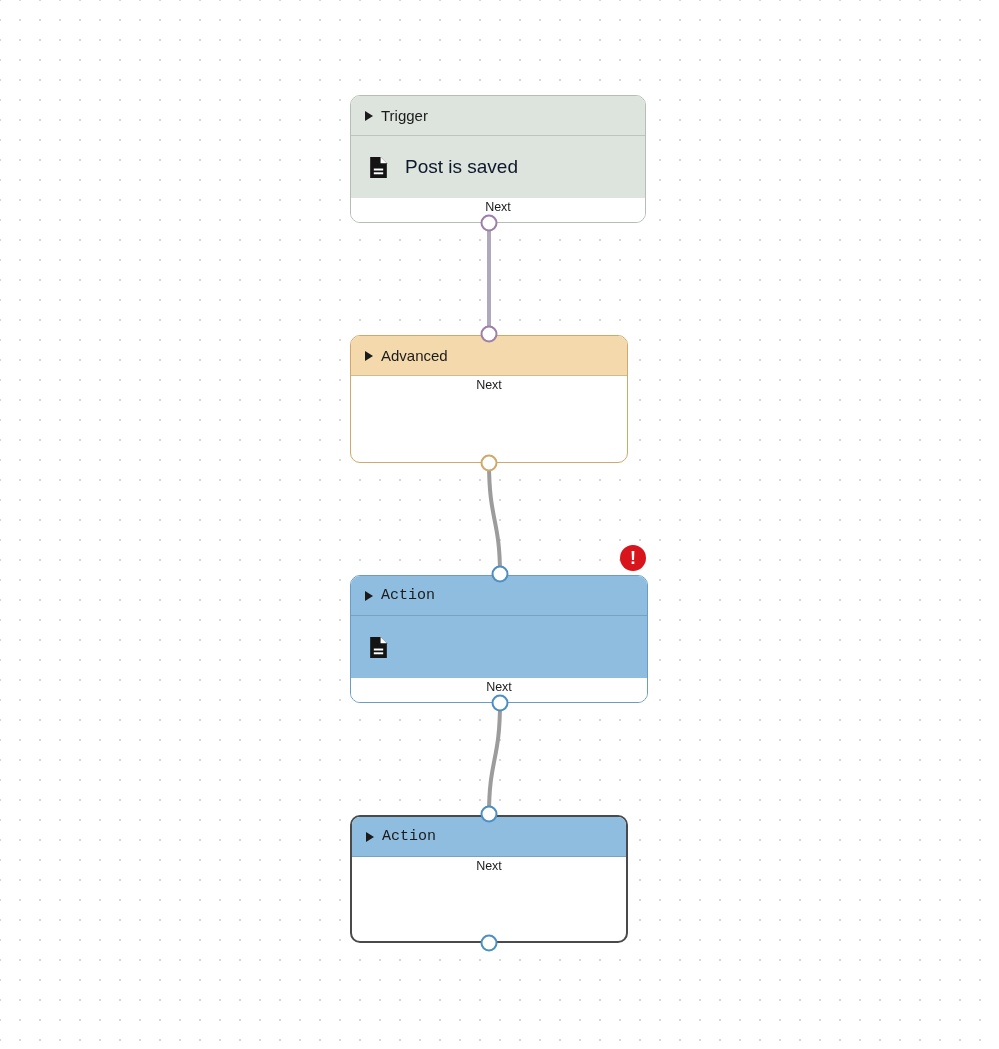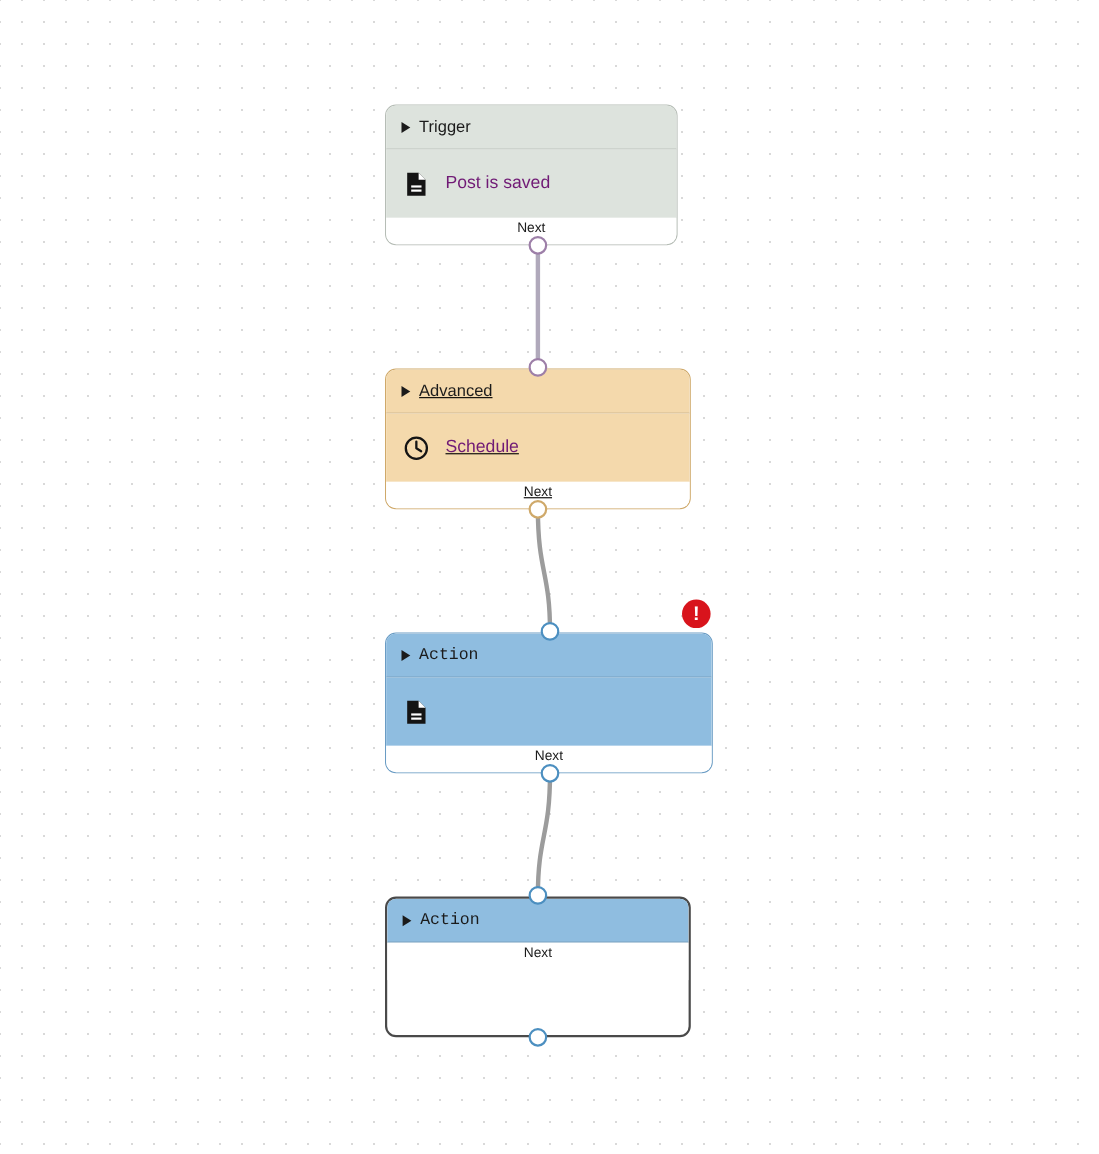--- a/index.html
+++ b/index.html
@@ -62,22 +62,22 @@
 
   .node-body {
     display: flex;
     align-items: center;
     gap: 14px;
     height: 62px;
     padding: 0 14px;
   }
 
   .node-body .label {
-    font-size: 16px;
-    color: #701a75;
+    font-size: 19px;
+    color: #0f172a;
     white-space: nowrap;
   }
 
   .node-icon {
     width: 26px;
     height: 26px;
     flex: 0 0 auto;
     display: flex;
     align-items: center;
     justify-content: center;
@@ -146,51 +146,42 @@
 
 <div id="canvas">
 
   <svg id="edges" viewBox="0 0 999 1049" width="999" height="1049">
       <path d="M 489 223 L 489 334" stroke="#b0a9bb" stroke-width="4" fill="none" stroke-linecap="round"></path>
       <path d="M 489 463 C 489 520, 500 520, 500 574" stroke="#9c9c9c" stroke-width="4" fill="none" stroke-linecap="round"></path>
       <path d="M 500 703 C 500 760, 489 760, 489 814" stroke="#9c9c9c" stroke-width="4" fill="none" stroke-linecap="round"></path>
     </svg>
 
   <div id="nodes-layer">
-      <div class="node trigger" style="left: 350px; top: 95px; width: 266px; height: 128px; text-align: center;">
+      <div class="node trigger" style="left: 350px; top: 95px; width: 296px; height: 128px; text-align: center;">
         <div class="node-header">
           <span class="disclosure"></span>
           <span>Trigger</span>
         </div>
         <div class="node-body">
           <span class="node-icon">
             <svg viewBox="0 0 24 24" width="25" height="25">
               <path d="M4 2 h10 l6 6 v14 H4 Z" fill="#141414"></path>
               <path d="M14 2 v6 h6 Z" fill="#ffffff"></path>
               <rect x="7.5" y="13" width="9" height="1.9" fill="#ffffff"></rect>
               <rect x="7.5" y="16.6" width="9" height="1.9" fill="#ffffff"></rect>
             </svg>
           </span>
           <span class="label">Post is saved</span>
         </div>
         <div class="node-footer">Next</div>
       </div>
-      <div class="node advanced" style="left: 350px; top: 335px; width: 278px; height: 128px; text-decoration: underline;">
+      <div class="node advanced" style="left: 350px; top: 335px; width: 278px; height: 128px;">
         <div class="node-header">
           <span class="disclosure"></span>
           <span>Advanced</span>
-        </div>
-        <div class="node-body">
-          <span class="node-icon">
-            <svg viewBox="0 0 24 24" width="25" height="25">
-              <circle cx="12" cy="12" r="9.2" fill="none" stroke="#141414" stroke-width="2"></circle>
-              <path d="M12 6.2 V12 L16.2 14.6" fill="none" stroke="#141414" stroke-width="2" stroke-linecap="round" stroke-linejoin="round"></path>
-            </svg>
-          </span>
-          <span class="label">Schedule</span>
         </div>
         <div class="node-footer">Next</div>
       </div>
       <div class="node action" style="left: 350px; top: 575px; width: 298px; height: 128px;">
         <div class="node-header">
           <span class="disclosure"></span>
           <span>Action</span>
         </div>
         <div class="node-body">
           <span class="node-icon">

